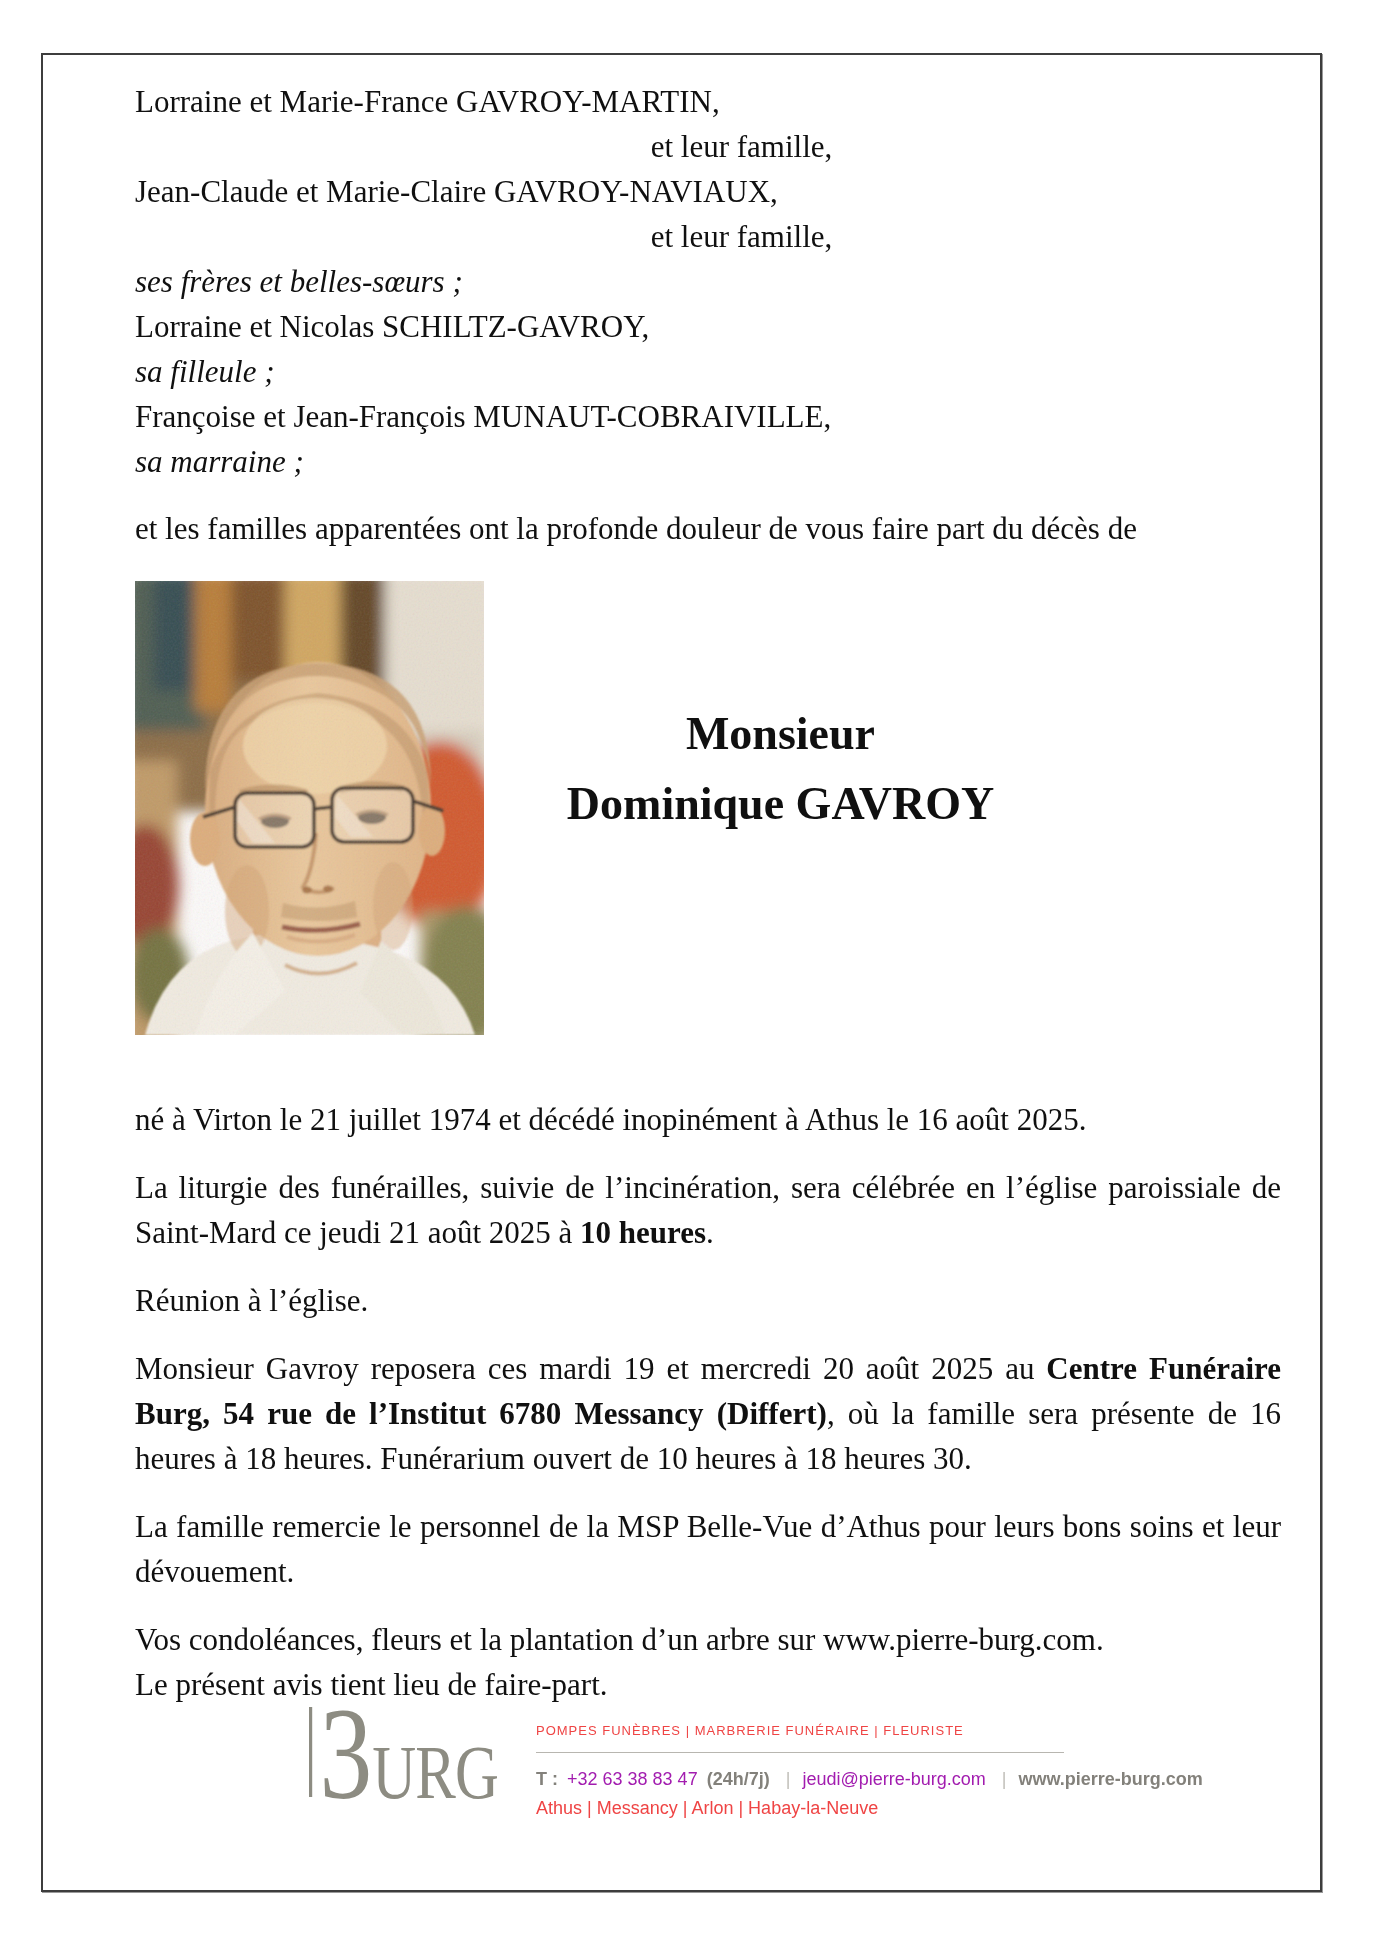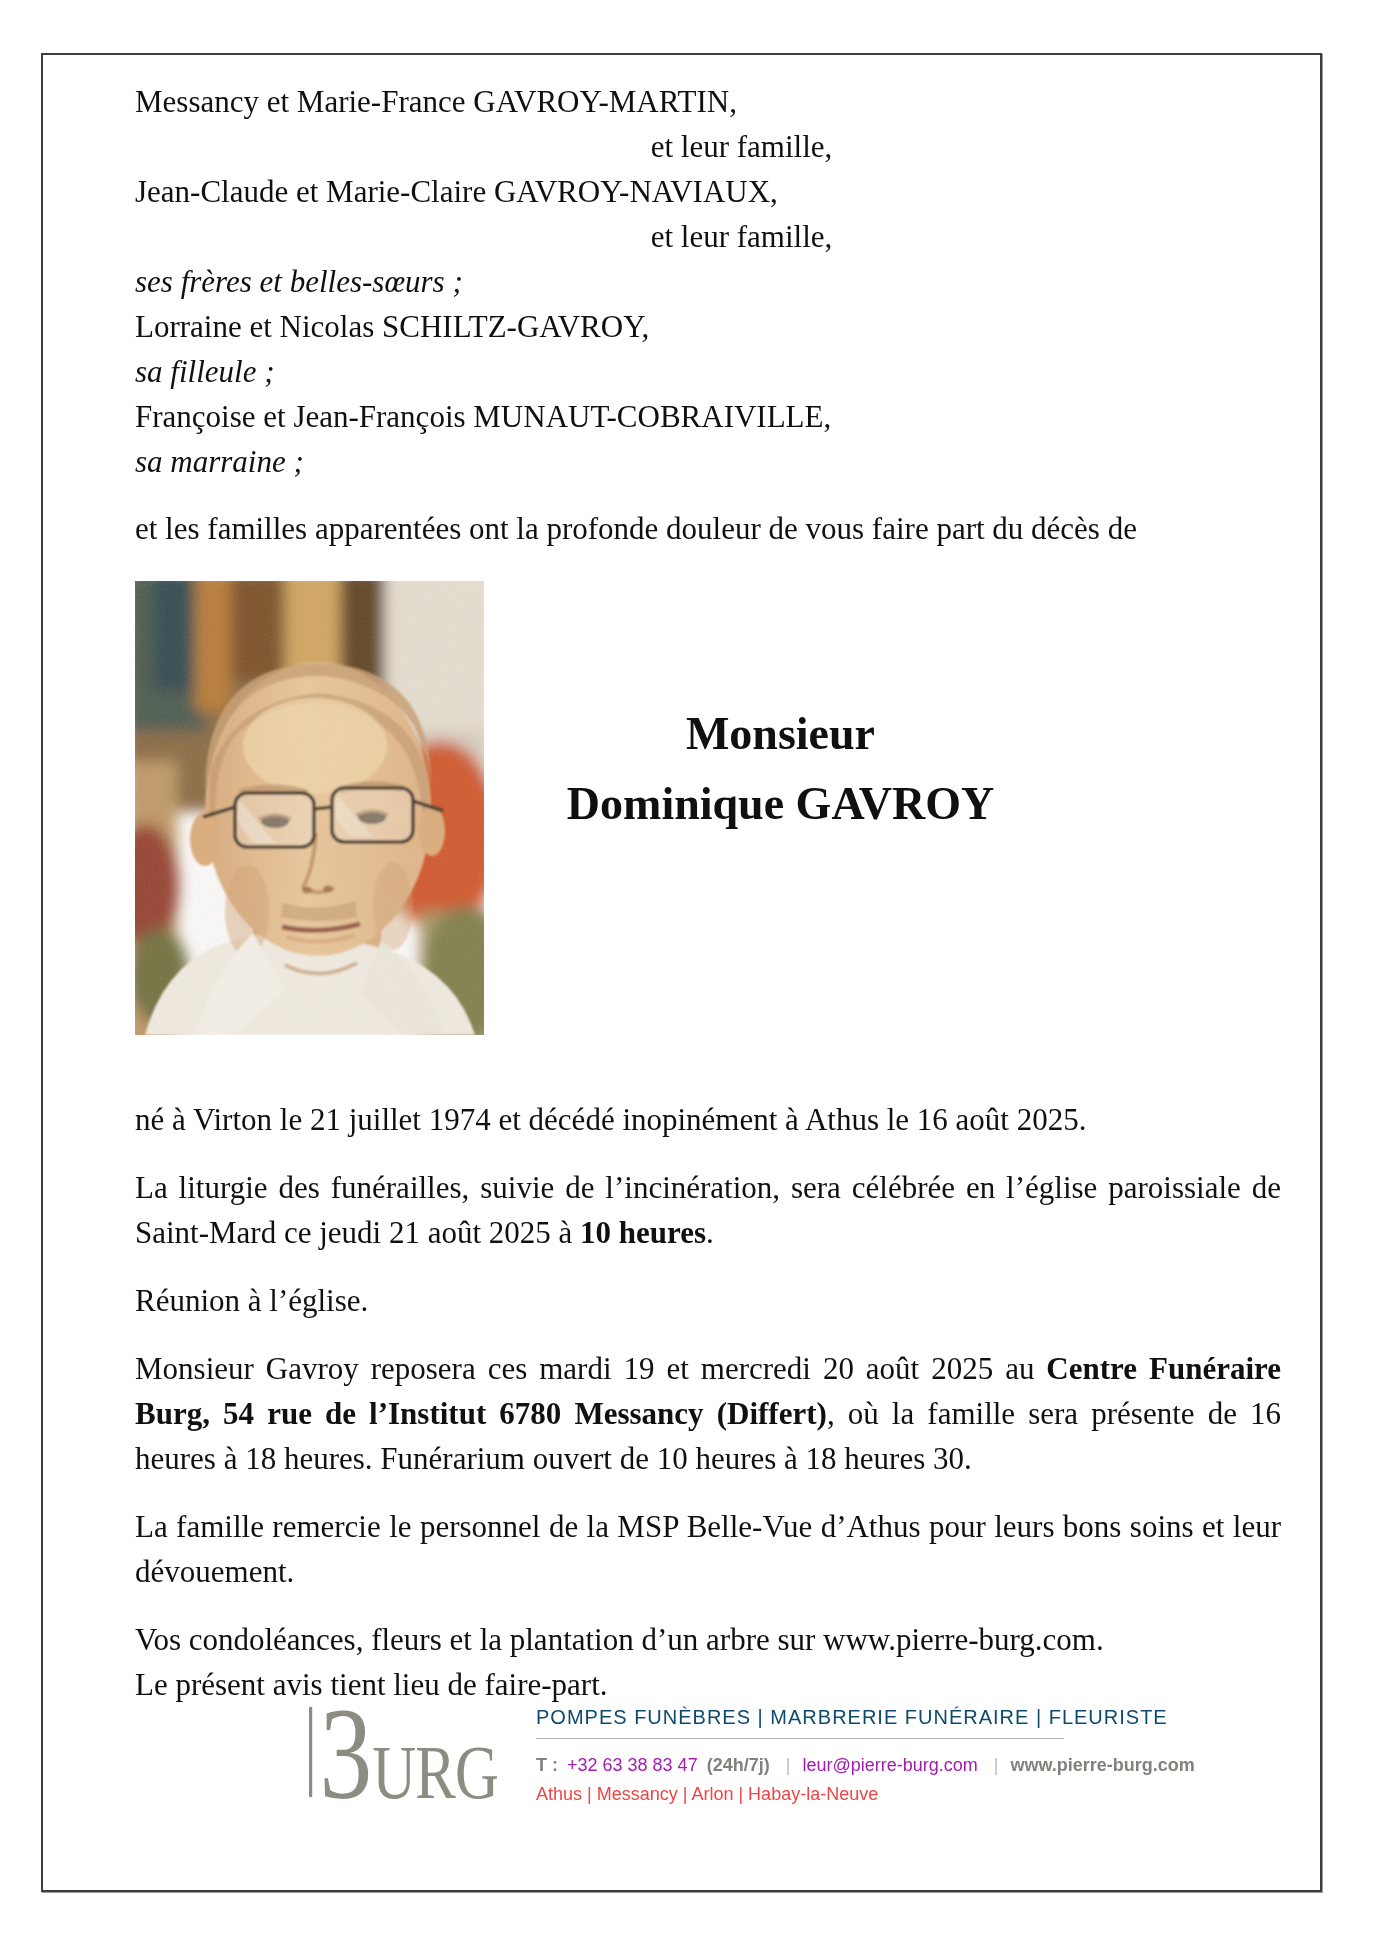--- a/index.html
+++ b/index.html
@@ -32,37 +32,37 @@
   
   .footer-logo{position:absolute;left:266px;top:1652px;
                display:flex;align-items:flex-end;color:#8d8c82;
                transform:scaleX(0.80);transform-origin:left bottom;}
   .logo-bar{width:4px;height:90px;background:#8d8c82;margin-right:9px;margin-bottom:2px;}
   .logo-b{font-size:132px;line-height:0.68;display:inline-block;}
   .logo-urg{font-size:76px;line-height:0.68;display:inline-block;letter-spacing:-1px;}
 
   .footer-text{position:absolute;left:493px;top:1650px;width:528px;
                font-family:"Liberation Sans","DejaVu Sans",sans-serif;}
-  .services{font-size:20px;line-height:24px;letter-spacing:1px;color:#0c4a6e;white-space:nowrap;}
+  .services{font-size:13px;line-height:24px;letter-spacing:1px;color:#ef4444;white-space:nowrap;margin-top:14px;}
   .rule{border-top:1px solid #b8b6b0;margin-top:9px;}
   .contact{margin-top:14px;font-size:18px;line-height:24px;color:#a8a6a0;white-space:nowrap;}
   .contact .dark{color:#83817b;font-weight:bold;}
   .contact .light{color:#a21caf;}
   .contact .vsep{color:#c0beb8;margin:0 7px;}
   .contact span{margin-right:4px;}
   .cities{margin-top:5px;font-size:18px;line-height:24px;color:#ef4444;}
 </style>
 </head>
 <body>
 
 <div class="page">
   <div class="content">
 
     <div class="family">
-      <div class="fam-line">Messancy et Marie-France GAVROY-MARTIN,</div>
+      <div class="fam-line">Lorraine et Marie-France GAVROY-MARTIN,</div>
       <div class="fam-line fam-indent">et leur famille,</div>
       <div class="fam-line">Jean-Claude et Marie-Claire GAVROY-NAVIAUX,</div>
       <div class="fam-line fam-indent">et leur famille,</div>
       <div class="fam-line fam-rel">ses frères et belles-sœurs ;</div>
       <div class="fam-line">Lorraine et Nicolas SCHILTZ-GAVROY,</div>
       <div class="fam-line fam-rel">sa filleule ;</div>
       <div class="fam-line">Françoise et Jean-François MUNAUT-COBRAIVILLE,</div>
       <div class="fam-line fam-rel">sa marraine ;</div>
     </div>
 
@@ -172,19 +172,19 @@
   </div>
 
   <div class="footer-text">
     <div class="services">POMPES FUNÈBRES  |  MARBRERIE FUNÉRAIRE  |  FLEURISTE</div>
     <div class="rule"></div>
     <div class="contact">
       <span class="dark">T :</span>
       <span class="light">+32 63 38 83 47</span>
       <span class="dark">(24h/7j)</span>
       <span class="vsep">|</span>
-      <span class="light">leur@pierre-burg.com</span>
+      <span class="light">jeudi@pierre-burg.com</span>
       <span class="vsep">|</span>
       <span class="dark">www.pierre-burg.com</span>
     </div>
     <div class="cities">Athus | Messancy | Arlon | Habay-la-Neuve</div>
   </div>
 </div>
 
 </body></html>

